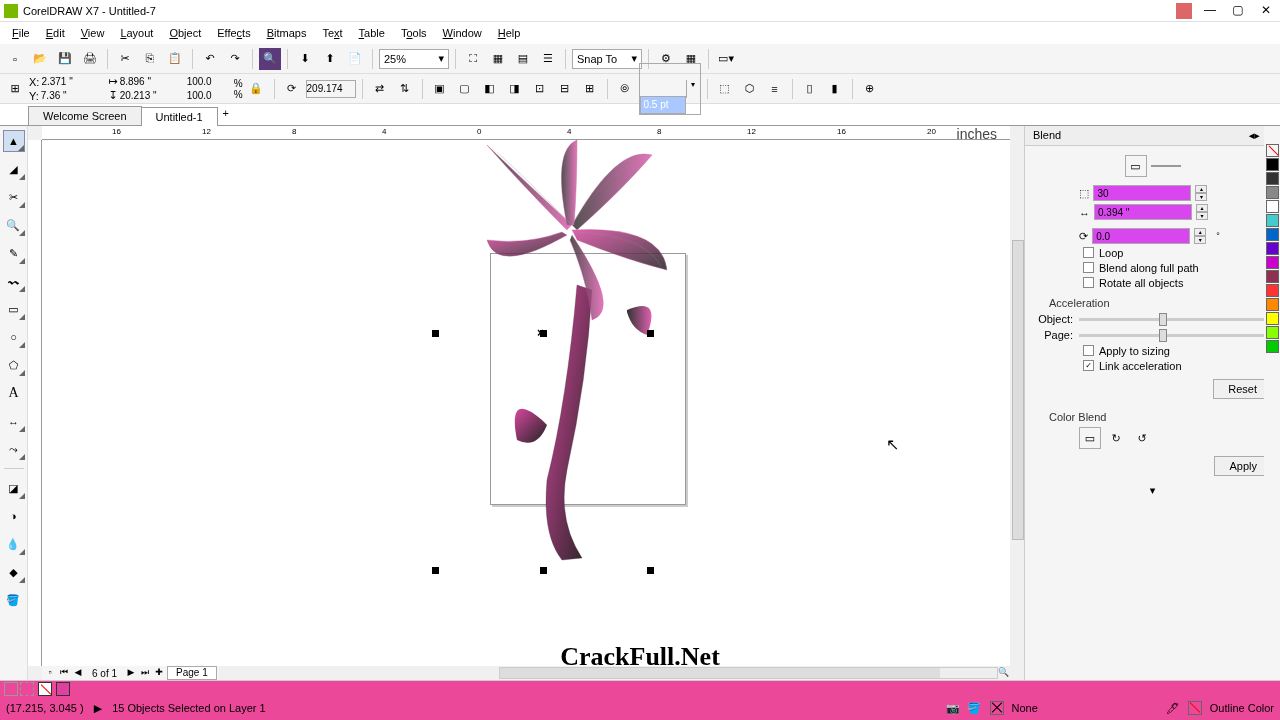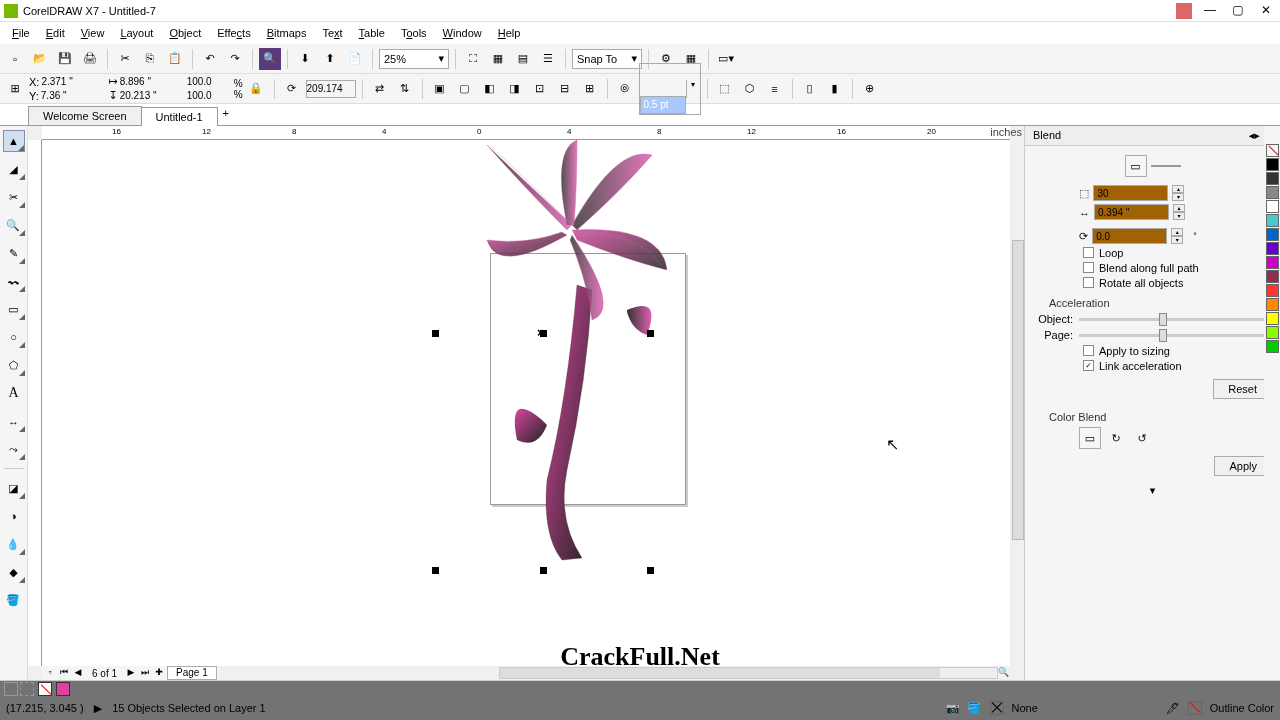--- a/index.html
+++ b/index.html
@@ -30,53 +30,53 @@
 .doc-tab.active { background:#fff; position:relative; top:1px; }
 .doc-tab-add { width:18px; height:18px; text-align:center; }
 .workspace { position:absolute; top:126px; left:0; right:0; bottom:40px; display:flex; }
 .toolbox { width:28px; background:#f5f5f5; border-right:1px solid #ddd; display:flex; flex-direction:column; align-items:center; padding-top:4px; gap:6px; }
 .tool { width:22px; height:22px; display:flex; align-items:center; justify-content:center; cursor:default; position:relative; }
 .tool.active { background:#d0e0f0; border:1px solid #88a; }
 .tool-tri { position:absolute; right:0; bottom:0; border:3px solid transparent; border-right-color:#666; border-bottom-color:#666; width:0; height:0; }
 .canvas-area { flex:1; position:relative; background:#f0f0f0; overflow:hidden; }
 .ruler-h { position:absolute; top:0; left:14px; right:14px; height:14px; background:#fff; border-bottom:1px solid #999; }
 .ruler-v { position:absolute; top:14px; left:0; width:14px; bottom:14px; background:#fff; border-right:1px solid #999; }
-.ruler-unit { position:absolute; right:2px; top:0; font-size:11px; color:#444; }
+.ruler-unit { position:absolute; right:27px; top:0; font-size:14px; color:#444; }
 .canvas-white { position:absolute; top:14px; left:14px; right:14px; bottom:14px; background:#fff; }
 .page-rect { position:absolute; left:448px; top:113px; width:196px; height:252px; border:1px solid #999; box-shadow:2px 2px 0 rgba(0,0,0,0.2); }
 .sel-handle { position:absolute; width:7px; height:7px; background:#000; }
 .sel-center { position:absolute; font-size:12px; font-weight:bold; color:#000; }
 .flower { position:absolute; left:400px; top:0; width:240px; height:430px; }
 .cursor-arrow { position:absolute; left:844px; top:295px; font-size:16px; color:#000; }
 .hscroll { position:absolute; bottom:0; left:14px; right:14px; height:14px; background:#f0f0f0; display:flex; align-items:center; }
 .vscroll { position:absolute; right:0; top:14px; width:14px; bottom:14px; background:#f0f0f0; }
 .vscroll-thumb { position:absolute; top:100px; right:0; width:12px; height:300px; background:#ddd; border:1px solid #bbb; }
 .page-nav { display:flex; align-items:center; gap:2px; background:#f5f5f5; padding:0 2px; height:14px; }
 .page-nav-btn { width:12px; height:12px; font-size:9px; text-align:center; }
 .page-tab { padding:0 8px; background:#fff; border:1px solid #aaa; font-size:10px; height:14px; }
 .hscroll-track { flex:1; height:12px; background:#eee; border:1px solid #ccc; position:relative; }
 .hscroll-thumb { position:absolute; left:0; width:440px; height:10px; background:#ddd; }
 .right-panel { width:256px; background:#f5f5f5; border-left:1px solid #ccc; position:relative; }
 .panel-title { padding:3px 8px; font-size:11px; background:#eee; border-bottom:1px solid #ccc; display:flex; justify-content:space-between; }
 .panel-body { padding:6px 8px; }
 .panel-row { display:flex; align-items:center; gap:4px; margin:3px 0; font-size:11px; }
-.panel-input { width:75px; height:16px; border:1px solid #aaa; background:#a16207; padding:0 3px; font-size:10px; }
+.panel-input { width:98px; height:16px; border:1px solid #aaa; background:#d946ef; padding:0 3px; font-size:10px; }
 .spin-updown { display:flex; flex-direction:column; }
 .spin-btn { width:12px; height:8px; border:1px solid #aaa; font-size:6px; text-align:center; line-height:6px; background:#eee; }
 .chk { display:flex; align-items:flex-start; gap:5px; margin:3px 0 3px 50px; }
 .chk-box { width:11px; height:11px; border:1px solid #888; background:#fff; display:flex; align-items:center; justify-content:center; font-size:8px; }
 .section-label { font-size:11px; margin:8px 0 4px 16px; color:#333; }
 .slider-row { display:flex; align-items:center; gap:6px; margin:4px 0; }
 .slider-label { width:40px; text-align:right; }
 .slider-track { flex:1; height:3px; background:#ccc; position:relative; }
 .slider-thumb { position:absolute; top:-5px; width:8px; height:13px; background:#ddd; border:1px solid #888; left:80px; }
 .panel-btn { padding:3px 14px; border:1px solid #aaa; background:#f0f0f0; font-size:11px; float:right; margin:4px 0; }
 .color-strip { position:absolute; right:0; top:126px; width:16px; bottom:40px; background:#f5f5f5; display:flex; flex-direction:column; align-items:center; gap:1px; padding-top:18px; }
 .color-sw { width:13px; height:13px; border:1px solid #666; }
-.statusbar { position:absolute; bottom:0; left:0; right:0; height:40px; background:#737373; border-top:1px solid #ccc; }
+.statusbar { position:absolute; bottom:0; left:0; right:0; height:40px; background:#ec4899; border-top:1px solid #ccc; }
 .status-row1 { height:16px; display:flex; align-items:center; padding:0 4px; gap:4px; }
 .zoom-icons { display:flex; gap:2px; }
 .zi { width:14px; height:14px; border:1px solid #999; }
 .fill-sw { width:14px; height:14px; border:1px solid #333; }
 .status-row2 { height:22px; display:flex; align-items:center; padding:0 6px; justify-content:space-between; }
 .watermark { position:absolute; left:50%; transform:translateX(-50%); bottom:48px; font-size:26px; font-weight:bold; font-family:Georgia,serif; color:#000; }
 svg { display:block; }
 </style>
 </head>
 <body>

